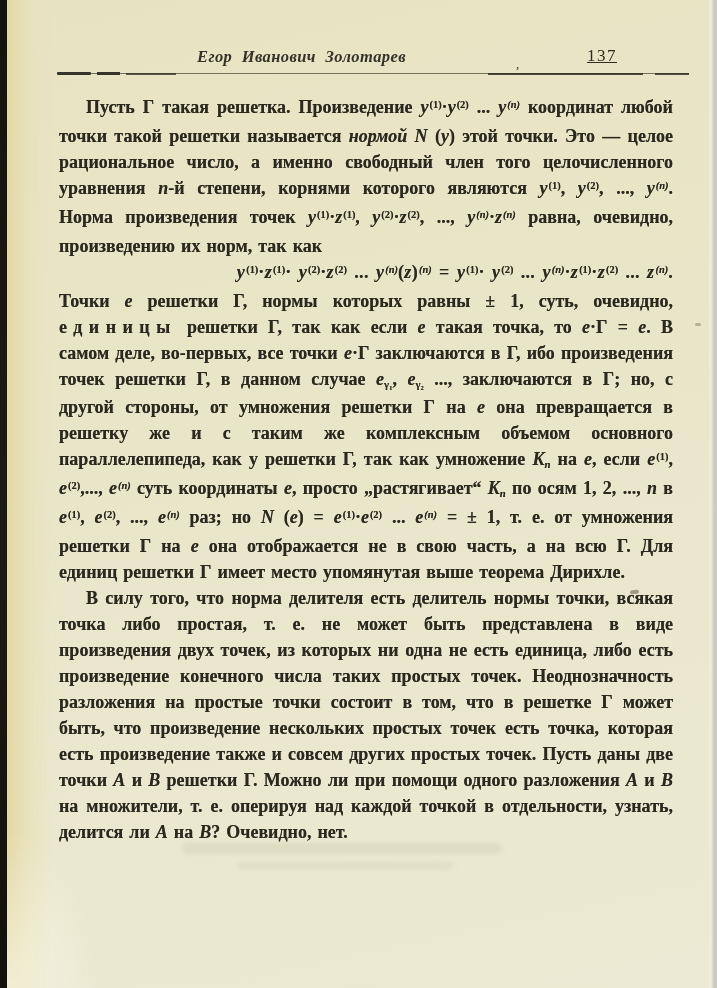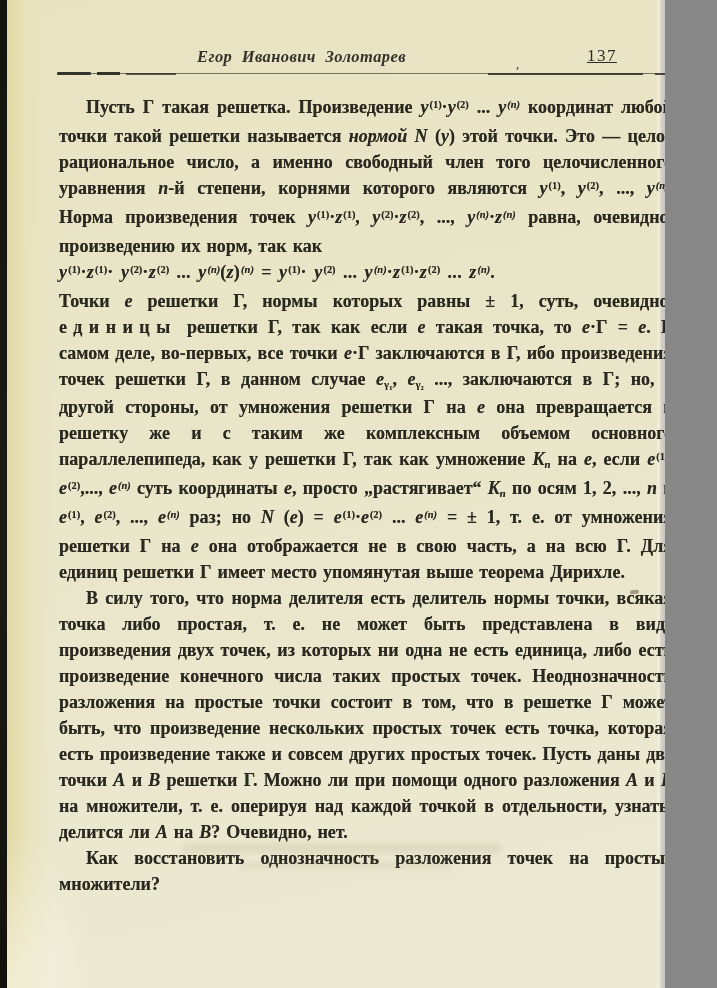--- a/index.html
+++ b/index.html
@@ -1,17 +1,17 @@
 <!DOCTYPE html>
 <html><head>
 <meta charset="utf-8">
 <style>
   html,body{margin:0;padding:0;background:#888;}
   .scan{
-    position:relative;width:665px;height:988px;overflow:hidden;
+    position:relative;width:717px;height:988px;overflow:hidden;
     background:linear-gradient(168deg,#e7e3c2 0%,#e9e5c8 40%,#ebe8d0 78%,#ece9d4 100%);
     font-family:"Liberation Serif","DejaVu Serif",serif;
   }
   
   .edge-left{position:absolute;left:0;top:0;bottom:0;width:7px;
     background:linear-gradient(180deg,#14140e,#1c1b13 55%,#12110c);}
   .gutter{position:absolute;left:7px;top:0;bottom:0;width:46px;
     background:linear-gradient(90deg,#e3d8a4,#e8e2bc 45%,rgba(233,229,200,0));}
   .corner-light{position:absolute;left:7px;bottom:0;width:90px;height:160px;
     background:radial-gradient(ellipse at 0% 100%,rgba(252,250,240,.6),rgba(252,250,240,0) 70%);}
@@ -33,21 +33,21 @@
   .rule .r4{left:0;top:3px;width:632px;height:1.3px;opacity:.65;}
   .rule .r5{left:431px;top:2.6px;width:155px;height:2px;opacity:.9;}
   .rule .r6{left:598px;top:2.8px;width:34px;height:1.8px;opacity:.85;}
 
   
   .content{position:absolute;left:59px;top:94px;width:614px;color:#2a2920;
     font-size:18px;line-height:26px;text-align:justify;word-spacing:1.5px;
     text-shadow:0 0 .4px rgba(42,40,30,.65);font-weight:bold;}
   .content p{margin:0;}
   .ind{text-indent:27px;}
-  .formula{margin:3px 0 2px;text-align:left;letter-spacing:.3px;word-spacing:2.5px;white-space:nowrap;}
+  .formula{margin:3px 0 2px;text-align:right;letter-spacing:.3px;word-spacing:2.5px;white-space:nowrap;}
   .it{font-style:italic;}
   .sup{font-size:.58em;position:relative;top:-.52em;letter-spacing:0;margin-left:1px;}
   .sub{font-size:.6em;position:relative;top:.26em;letter-spacing:0;}
   .spaced{letter-spacing:.36em;margin-top:30px;}
 
   
   .ghost1{position:absolute;left:182px;top:843px;width:320px;height:11px;border-radius:5px;
     background:rgba(148,152,104,.14);filter:blur(2px);}
   .ghost2{position:absolute;left:238px;top:861px;width:215px;height:9px;border-radius:5px;
     background:rgba(148,152,104,.10);filter:blur(2px);}
@@ -77,20 +77,19 @@
       <i class="r4"></i>
       <i class="r5"></i>
       <i class="r6"></i>
   </div>
 
   <div class="content">
     <p class="ind"><span>Пусть Г такая решетка. Произведение </span><span class="it">y</span><span class="sup">(1)</span><span>·</span><span class="it">y</span><span class="sup">(2)</span><span> ... </span><span class="it">y</span><span class="it sup">(n)</span><span> координат любой точки такой решетки называется </span><span class="it">нормой</span><span> </span><span class="it">N</span><span> (</span><span class="it">y</span><span>) этой точки. Это — целое рациональное число, а именно свободный член того целочисленного уравнения </span><span class="it">n</span><span>-й степени, корнями которого являются </span><span class="it">y</span><span class="sup">(1)</span><span>, </span><span class="it">y</span><span class="sup">(2)</span><span>, ..., </span><span class="it">y</span><span class="it sup">(n)</span><span>. Норма произведения точек </span><span class="it">y</span><span class="sup">(1)</span><span>·</span><span class="it">z</span><span class="sup">(1)</span><span>, </span><span class="it">y</span><span class="sup">(2)</span><span>·</span><span class="it">z</span><span class="sup">(2)</span><span>, ..., </span><span class="it">y</span><span class="it sup">(n)</span><span>·</span><span class="it">z</span><span class="it sup">(n)</span><span> равна, очевидно, произведению их норм, так как</span></p>
     <p class="formula"><span class="it">y</span><span class="sup">(1)</span><span>·</span><span class="it">z</span><span class="sup">(1)</span><span>· </span><span class="it">y</span><span class="sup">(2)</span><span>·</span><span class="it">z</span><span class="sup">(2)</span><span> ... </span><span class="it">y</span><span class="it sup">(n)</span><span>(</span><span class="it">z</span><span>)</span><span class="it sup">(n)</span><span> = </span><span class="it">y</span><span class="sup">(1)</span><span>· </span><span class="it">y</span><span class="sup">(2)</span><span> ... </span><span class="it">y</span><span class="it sup">(n)</span><span>·</span><span class="it">z</span><span class="sup">(1)</span><span>·</span><span class="it">z</span><span class="sup">(2)</span><span> ... </span><span class="it">z</span><span class="it sup">(n)</span><span>.</span></p>
     <p><span>Точки </span><span class="it">e</span><span> решетки Г, нормы которых равны ± 1, суть, очевидно, </span><span class="spaced">единицы</span><span> решетки Г, так как если </span><span class="it">e</span><span> такая точка, то </span><span class="it">e</span><span>·Г = </span><span class="it">e</span><span>. В самом деле, во-первых, все точки </span><span class="it">e</span><span>·Г заключаются в Г, ибо произведения точек решетки Г, в данном случае </span><span class="it">e</span><span class="sub">γ₁</span><span>, </span><span class="it">e</span><span class="sub">γ₂</span><span> ..., заключаются в Г; но, с другой стороны, от умножения решетки Г на </span><span class="it">e</span><span> она превращается в решетку же и с таким же комплексным объемом основного параллелепипеда, как у решетки Г, так как умножение </span><span class="it">K</span><span class="it sub">n</span><span> на </span><span class="it">e</span><span>, если </span><span class="it">e</span><span class="sup">(1)</span><span>, </span><span class="it">e</span><span class="sup">(2)</span><span>,..., </span><span class="it">e</span><span class="it sup">(n)</span><span> суть координаты </span><span class="it">e</span><span>, просто „растягивает“ </span><span class="it">K</span><span class="it sub">n</span><span> по осям 1, 2, ..., </span><span class="it">n</span><span> в </span><span class="it">e</span><span class="sup">(1)</span><span>, </span><span class="it">e</span><span class="sup">(2)</span><span>, ..., </span><span class="it">e</span><span class="it sup">(n)</span><span> раз; но </span><span class="it">N</span><span> (</span><span class="it">e</span><span>) = </span><span class="it">e</span><span class="sup">(1)</span><span>·</span><span class="it">e</span><span class="sup">(2)</span><span> ... </span><span class="it">e</span><span class="it sup">(n)</span><span> = ± 1, т. е. от умножения решетки Г на </span><span class="it">e</span><span> она отображается не в свою часть, а на всю Г. Для единиц решетки Г имеет место упомянутая выше теорема Дирихле.</span></p>
     <p class="ind"><span>В силу того, что норма делителя есть делитель нормы точки, всякая точка либо простая, т. е. не может быть представлена в виде произведения двух точек, из которых ни одна не есть единица, либо есть произведение конечного числа таких простых точек. Неоднозначность разложения на простые точки состоит в том, что в решетке Г может быть, что произведение нескольких простых точек есть точка, которая есть произведение также и совсем других простых точек. Пусть даны две точки </span><span class="it">A</span><span> и </span><span class="it">B</span><span> решетки Г. Можно ли при помощи одного разложения </span><span class="it">A</span><span> и </span><span class="it">B</span><span> на множители, т. е. оперируя над каждой точкой в отдельности, узнать, делится ли </span><span class="it">A</span><span> на </span><span class="it">B</span><span>? Очевидно, нет.</span></p>
-    <p class="ind"><span>Как восстановить однозначность разложения точек на простые множители?</span></p>
   </div>
 
   <div class="ghost1"></div>
   <div class="ghost2"></div>
   <div class="speck1"></div>
   <div class="speck2"></div>
 </div>
 
 </body></html>

